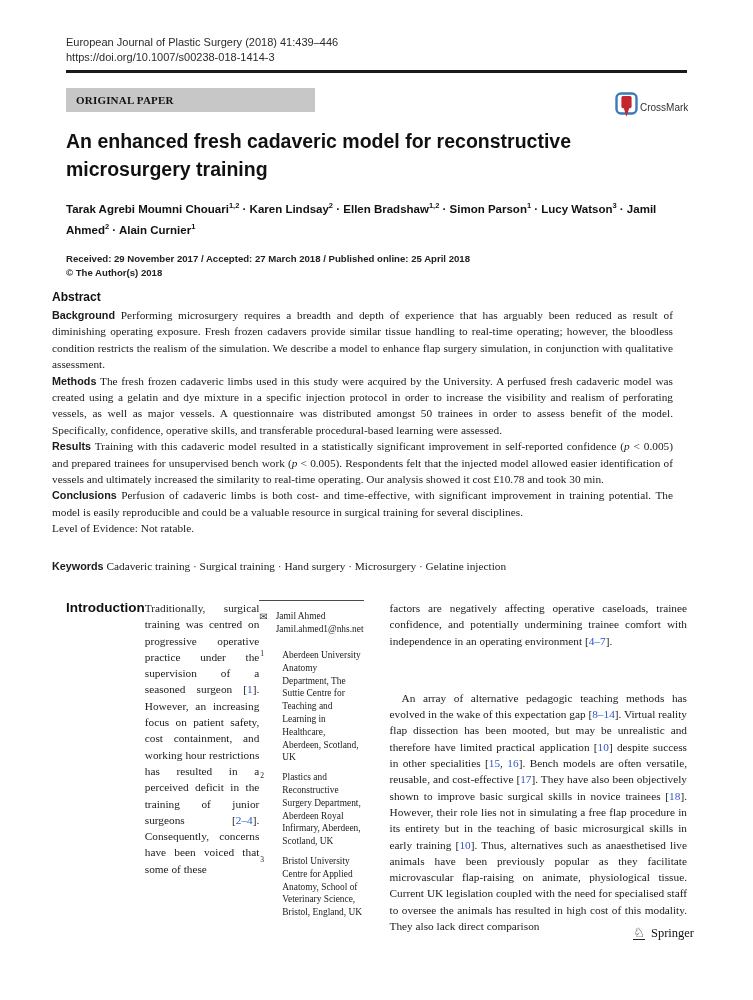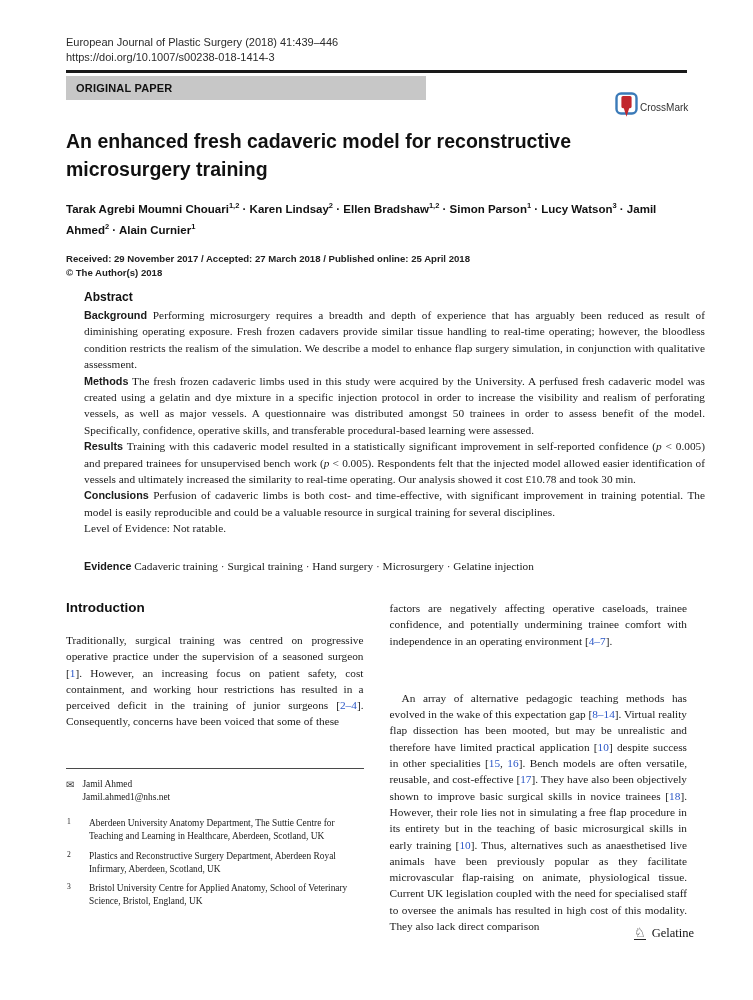--- a/index.html
+++ b/index.html
@@ -7,47 +7,47 @@
     --cm-blue:#3a7ab8; --cm-red:#c1272d; --ink:#1a1a1a;
   }
   *{margin:0;padding:0;box-sizing:border-box;}
   html,body{background:#ffffff;}
   .page{position:relative;width:753px;height:1000px;background:#fff;overflow:hidden;
         color:var(--ink);font-family:"Liberation Serif",serif;}
 
   .journal-header{position:absolute;top:35px;left:66px;
     font-family:"Liberation Sans",sans-serif;font-size:11px;line-height:14.5px;color:#2b2b2b;}
   .top-rule{position:absolute;top:70px;left:66px;width:621px;height:3px;background:var(--rule);}
-  .banner{position:absolute;top:76px;left:66px;width:360px;height:24px;background:var(--banner);
-    font-family:Liberation Sans, sans-serif;font-weight:bold;font-size:11px;
+  .banner{position:absolute;top:88px;left:66px;width:249px;height:24px;background:var(--banner);
+    font-family:Liberation Serif, serif;font-weight:bold;font-size:11px;
     line-height:24px;padding-left:10px;color:#111;letter-spacing:.2px;}
   .crossmark{position:absolute;top:92px;left:615px;display:flex;align-items:center;gap:2px;cursor:pointer;}
   .crossmark-label{font-family:"Liberation Sans",sans-serif;font-size:10px;color:#333;}
 
   .title{position:absolute;top:128px;left:66px;width:510px;
     font-family:"Liberation Sans",sans-serif;font-weight:bold;font-size:19.5px;line-height:27.5px;color:#111;}
   .authors{position:absolute;top:197px;left:66px;width:592px;
     font-family:"Liberation Sans",sans-serif;font-weight:bold;font-size:11.5px;line-height:18.5px;color:#111;}
   .authors .sup{vertical-align:super;font-size:7.5px;margin-top:18px;}
 
   .dates{position:absolute;top:252px;left:66px;
     font-family:"Liberation Sans",sans-serif;font-size:9.6px;line-height:13.5px;color:#222;font-weight:bold;}
 
-  .front{position:absolute;top:290px;left:84px;width:621px;}
+  .front{position:absolute;top:290px;left:52px;width:621px;}
   .abstract-heading{font-family:"Liberation Sans",sans-serif;font-weight:bold;font-size:12px;
     color:#111;margin-bottom:3px;}
   .para{font-size:11.3px;line-height:16.4px;text-align:justify;}
   .para .lead, .lead{font-family:"Liberation Sans",sans-serif;font-weight:bold;font-size:10.8px;}
   .para .i{font-style:italic;}
   .level-line{font-size:11.3px;line-height:16.4px;}
   .keywords{margin-top:21px;font-size:11.3px;line-height:16.4px;}
 
   .columns{position:absolute;top:600px;left:66px;width:621px;height:315px;display:flex;gap:26px;}
   .col{width:297.5px;}
-  .col-left{display:flex;flex-direction:column;}
+  .col-left{display:flex;flex-direction:row;}
   .intro-heading{font-family:"Liberation Sans",sans-serif;font-weight:bold;font-size:13.5px;
     color:#111;margin-bottom:17px;}
   .body-para{font-size:11.3px;line-height:16.3px;text-align:justify;}
   .body-para .ref{color:var(--link);}
   .indent{text-indent:12px;margin-top:41px;}
 
   .footnote{margin-top:auto;}
   .fn-rule{border-top:1.6px solid #4a4a4a;margin-bottom:9px;}
   .corr{display:flex;gap:8px;font-size:9.4px;line-height:13px;margin-bottom:13px;}
   .env{font-size:10px;color:#333;}
@@ -91,21 +91,21 @@
     <div>© The Author(s) 2018</div>
   </div>
 
   <div class="front">
     <div class="abstract-heading">Abstract</div>
     <p class="para"><span class="lead">Background</span><span> Performing microsurgery requires a breadth and depth of experience that has arguably been reduced as result of diminishing operating exposure. Fresh frozen cadavers provide similar tissue handling to real-time operating; however, the bloodless condition restricts the realism of the simulation. We describe a model to enhance flap surgery simulation, in conjunction with qualitative assessment.</span></p>
     <p class="para"><span class="lead">Methods</span><span> The fresh frozen cadaveric limbs used in this study were acquired by the University. A perfused fresh cadaveric model was created using a gelatin and dye mixture in a specific injection protocol in order to increase the visibility and realism of perforating vessels, as well as major vessels. A questionnaire was distributed amongst 50 trainees in order to assess benefit of the model. Specifically, confidence, operative skills, and transferable procedural-based learning were assessed.</span></p>
     <p class="para"><span class="lead">Results</span><span> Training with this cadaveric model resulted in a statistically significant improvement in self-reported confidence (</span><span class="i">p</span><span> &lt; 0.005) and prepared trainees for unsupervised bench work (</span><span class="i">p</span><span> &lt; 0.005). Respondents felt that the injected model allowed easier identification of vessels and ultimately increased the similarity to real-time operating. Our analysis showed it cost £10.78 and took 30 min.</span></p>
     <p class="para"><span class="lead">Conclusions</span><span> Perfusion of cadaveric limbs is both cost- and time-effective, with significant improvement in training potential. The model is easily reproducible and could be a valuable resource in surgical training for several disciplines.</span></p>
     <div class="level-line">Level of Evidence: Not ratable.</div>
-    <div class="keywords"><span class="lead">Evidence</span><span> Cadaveric training · Surgical training · Hand surgery · Microsurgery · Gelatine injection</span></div>
+    <div class="keywords"><span class="lead">Keywords</span><span> Cadaveric training · Surgical training · Hand surgery · Microsurgery · Gelatine injection</span></div>
   </div>
 
   <div class="columns">
     <div class="col col-left">
       <div class="intro-heading">Introduction</div>
       <p class="body-para"><span>Traditionally, surgical training was centred on progressive operative practice under the supervision of a seasoned surgeon [</span><span class="ref">1</span><span>]. However, an increasing focus on patient safety, cost containment, and working hour restrictions has resulted in a perceived deficit in the training of junior surgeons [</span><span class="ref">2–4</span><span>]. Consequently, concerns have been voiced that some of these</span></p>
 
       <div class="footnote">
         <div class="fn-rule"></div>
         <div class="corr">
@@ -131,16 +131,16 @@
     </div>
 
     <div class="col col-right">
       <p class="body-para"><span>factors are negatively affecting operative caseloads, trainee confidence, and potentially undermining trainee comfort with independence in an operating environment [</span><span class="ref">4–7</span><span>].</span></p>
       <p class="body-para indent"><span>An array of alternative pedagogic teaching methods has evolved in the wake of this expectation gap [</span><span class="ref">8–14</span><span>]. Virtual reality flap dissection has been mooted, but may be unrealistic and therefore have limited practical application [</span><span class="ref">10</span><span>] despite success in other specialities [</span><span class="ref">15</span><span>, </span><span class="ref">16</span><span>]. Bench models are often versatile, reusable, and cost-effective [</span><span class="ref">17</span><span>]. They have also been objectively shown to improve basic surgical skills in novice trainees [</span><span class="ref">18</span><span>]. However, their role lies not in simulating a free flap procedure in its entirety but in the teaching of basic microsurgical skills in early training [</span><span class="ref">10</span><span>]. Thus, alternatives such as anaesthetised live animals have been previously popular as they facilitate microvascular flap-raising on animate, physiological tissue. Current UK legislation coupled with the need for specialised staff to oversee the animals has resulted in high cost of this modality. They also lack direct comparison</span></p>
     </div>
   </div>
 
   <div class="footer">
     <span class="springer-icon">♘</span>
-    <span>Gelatine</span>
+    <span>Springer</span>
   </div>
 
 </div>
 
 </body></html>

